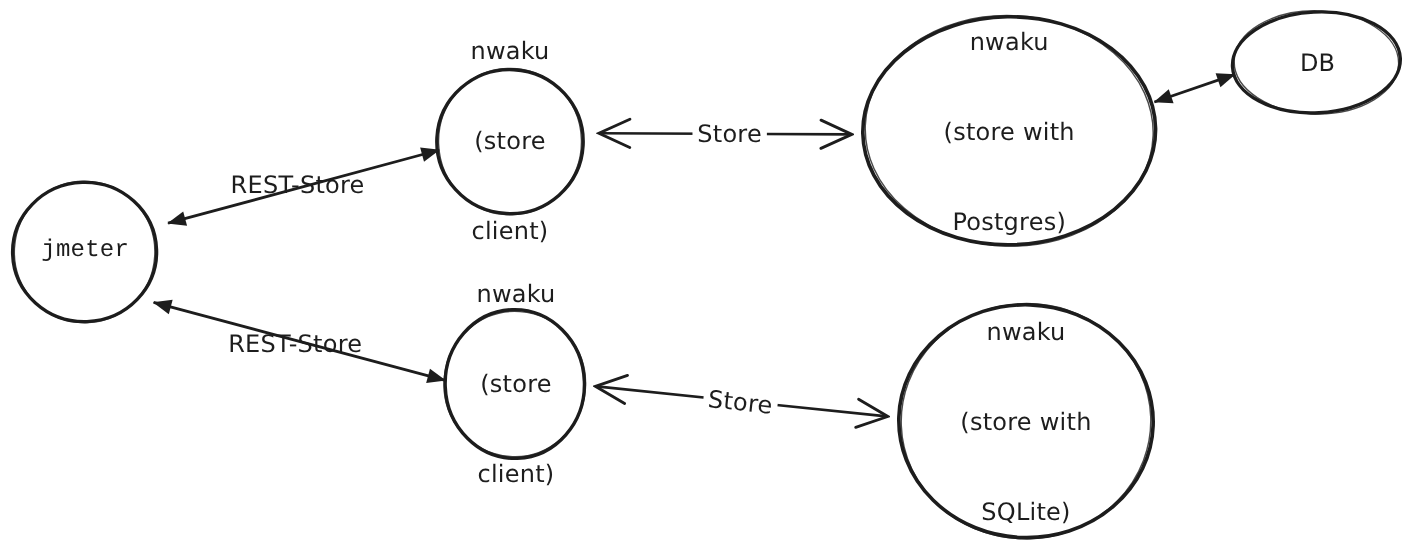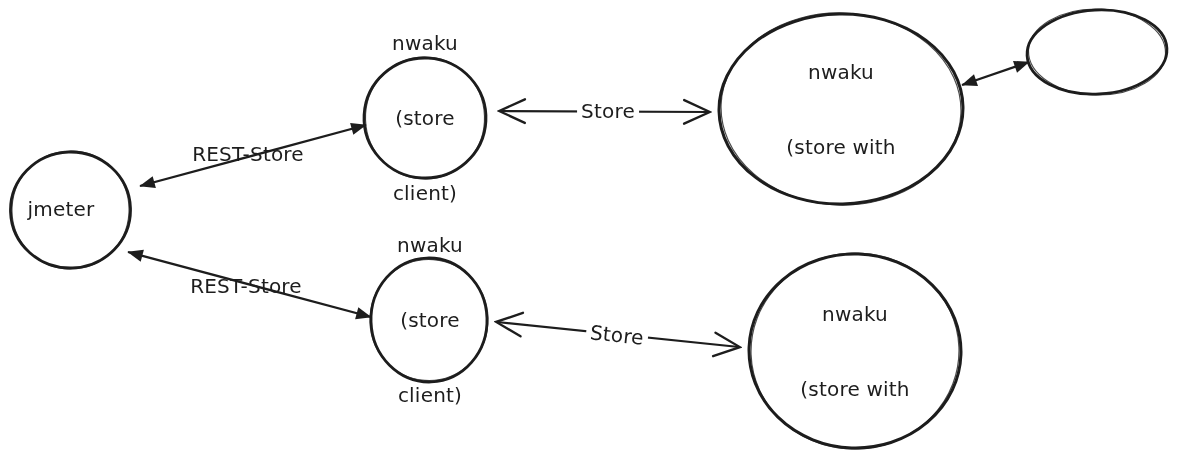--- a/index.html
+++ b/index.html
@@ -97,45 +97,48 @@
 
     <line x1="128" y1="252" x2="371" y2="317" stroke="#1d1d1d" stroke-width="2.3" marker-start="url(#arrowFilled)" marker-end="url(#arrowFilled)"></line>
 
     <line x1="500" y1="111" x2="709" y2="112" stroke="#1d1d1d" stroke-width="2.2" marker-start="url(#arrowOpen)" marker-end="url(#arrowOpen)"></line>
 
     <line x1="497" y1="322" x2="739" y2="347" stroke="#1d1d1d" stroke-width="2.2" marker-start="url(#arrowOpen)" marker-end="url(#arrowOpen)"></line>
 
     <line x1="962" y1="85" x2="1029" y2="62" stroke="#1d1d1d" stroke-width="2.3" marker-start="url(#arrowFilled)" marker-end="url(#arrowFilled)"></line>
   </svg>
 
-  <div class="label" style="left:61px; top:209px;">jmeter</div>
+  <div class="label" style="left:71px; top:209px;font-family:Liberation Mono, monospace;">jmeter</div>
 
   <div class="label" style="left:425px; top:118px;">
     <span class="line">nwaku</span>
     <span class="line">(store</span>
     <span class="line">client)</span>
   </div>
 
   <div class="label" style="left:430px; top:320px;">
     <span class="line">nwaku</span>
     <span class="line">(store</span>
     <span class="line">client)</span>
   </div>
 
   <div class="label" style="left:841px; top:110px;">
     <span class="line">nwaku</span>
     <span class="line">(store with</span>
+    <span class="line">Postgres)</span>
   </div>
 
   <div class="label" style="left:855px; top:352px;">
     <span class="line">nwaku</span>
     <span class="line">(store with</span>
+    <span class="line">SQLite)</span>
   </div>
 
   <div class="label" style="left:1098px; top:53px;">
+    <span class="line">DB</span>
   </div>
 
   <div class="edge-label" style="left:248px; top:154px;">REST-Store</div>
 
   <div class="edge-label" style="left:246px; top:286px;">REST-Store</div>
 
   <div class="edge-label on-line" style="left:608px; top:111px;">Store</div>
 
   <div class="edge-label on-line tilt" style="left:617px; top:335px;">Store</div>
 

